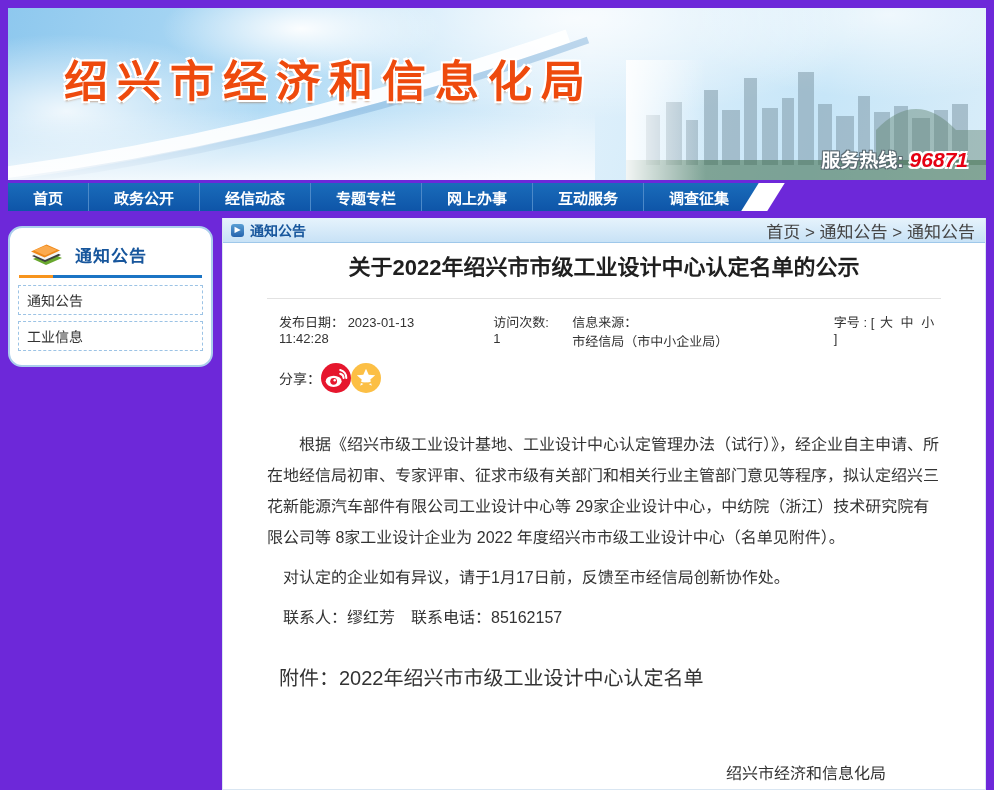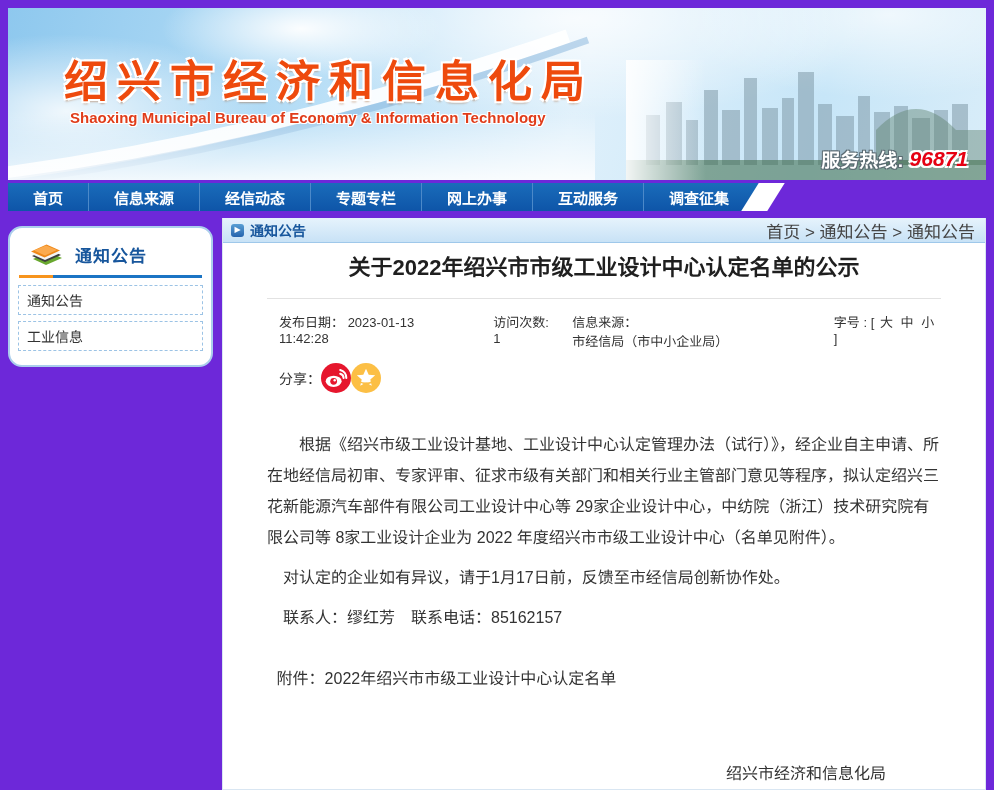--- a/index.html
+++ b/index.html
@@ -23,21 +23,21 @@
     position:absolute; left:56px; top:38px; font-size:44px; font-weight:bold; letter-spacing:9px;
     color:#ee4a0d;
     text-shadow:-2px -2px 0 #fff,2px -2px 0 #fff,-2px 2px 0 #fff,2px 2px 0 #fff,0 3px 2px rgba(160,90,40,.45);
   }
   .banner-subtitle {
     position:absolute; left:62px; top:101px; font-size:15px; font-weight:bold; color:#e03c1a;
     text-shadow:-1px -1px 0 #fff,1px -1px 0 #fff,-1px 1px 0 #fff,1px 1px 0 #fff;
   }
   .city { position:absolute; right:0; bottom:0; }
   .swoosh { position:absolute; left:0; bottom:0; }
-  .hotline { position:absolute; right:18px; bottom:8px; display:flex; align-items:center; gap:6px; }
+  .hotline { position:absolute; right:18px; bottom:8px; display:flex; align-items:flex-end; gap:6px; }
   .hotline-label { font-size:19px; font-weight:bold; color:#fff;
     text-shadow:1px 1px 0 #5a6a72,-1px -1px 0 #5a6a72,1px -1px 0 #5a6a72,-1px 1px 0 #5a6a72; }
   .hotline-number { font-size:21px; font-weight:bold; font-style:italic; color:#e60012;
     text-shadow:-2px -2px 0 #fff,2px -2px 0 #fff,-2px 2px 0 #fff,2px 2px 0 #fff; }
 
   
   .nav { position:absolute; left:8px; top:183px; width:978px; height:28px; }
   .nav-blue { position:relative; display:inline-flex; height:28px; align-items:stretch;
     background:linear-gradient(#1a6cba,#0e55a8); padding-right:4px; }
   .nav-blue::after { content:""; position:absolute; right:-18px; top:0; width:26px; height:28px;
@@ -80,21 +80,21 @@
   .meta .m-source { margin-right:42px; }
   .meta .sizer { cursor:pointer; padding:0 2px; }
 
   .share { margin-top:13px; padding-left:12px; display:flex; align-items:center; }
   .share-label { font-size:14px; color:#333; }
   .share-btn { width:30px; height:30px; cursor:pointer; display:block; }
 
   .body-text { margin-top:36px; font-size:16px; color:#333; line-height:31px; }
   .body-text p { text-indent:2em; }
   .body-text p.short { text-indent:1em; margin-top:9px; }
-  .attachment { margin-top:30px; font-size:16px; color:#333; line-height:31px; text-indent:0.6em; cursor:pointer; }
+  .attachment { margin-top:30px; font-size:20px; color:#333; line-height:31px; text-indent:0.6em; cursor:pointer; }
   .signature { margin-top:66px; text-align:right; padding-right:55px; font-size:16px; color:#333; }
 </style>
 </head>
 <body>
 
 <div class="page">
 
   <div class="banner">
     <svg class="city" width="360" height="120" viewBox="0 0 360 120">
       <g fill="rgba(120,145,160,0.50)">
@@ -125,31 +125,30 @@
           <stop offset="1" stop-color="#ffffff" stop-opacity="0"></stop>
         </linearGradient>
       </defs>
     </svg>
     <svg class="swoosh" width="620" height="172" viewBox="0 0 620 172">
       <path d="M-20 168 Q 260 132 560 28" stroke="rgba(255,255,255,0.9)" stroke-width="14" fill="none"></path>
       <path d="M-20 176 Q 270 142 580 32" stroke="rgba(120,170,215,0.45)" stroke-width="7" fill="none"></path>
     </svg>
     <div class="banner-fade"></div>
     <div class="banner-title">绍兴市经济和信息化局</div>
-    <div class="banner-subtitle">Shaoxing Municipal Bureau of Economy &amp; Information Technology</div>
     <div class="hotline">
       <span class="hotline-label">服务热线:</span>
       <span class="hotline-number">96871</span>
     </div>
   </div>
 
   <div class="nav">
     <div class="nav-blue">
       <a class="nav-item">首页</a>
-      <a class="nav-item">信息来源</a>
+      <a class="nav-item">政务公开</a>
       <a class="nav-item">经信动态</a>
       <a class="nav-item">专题专栏</a>
       <a class="nav-item">网上办事</a>
       <a class="nav-item">互动服务</a>
       <a class="nav-item">调查征集</a>
     </div>
   </div>
 
   <div class="main">
 

